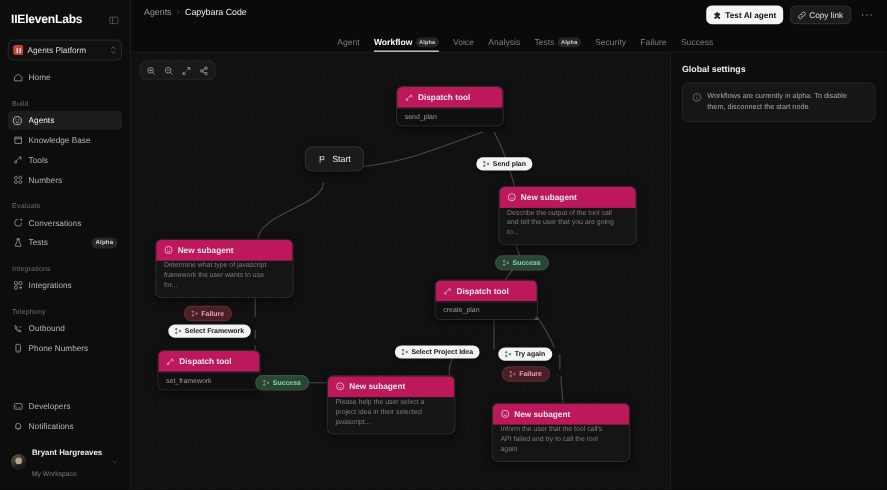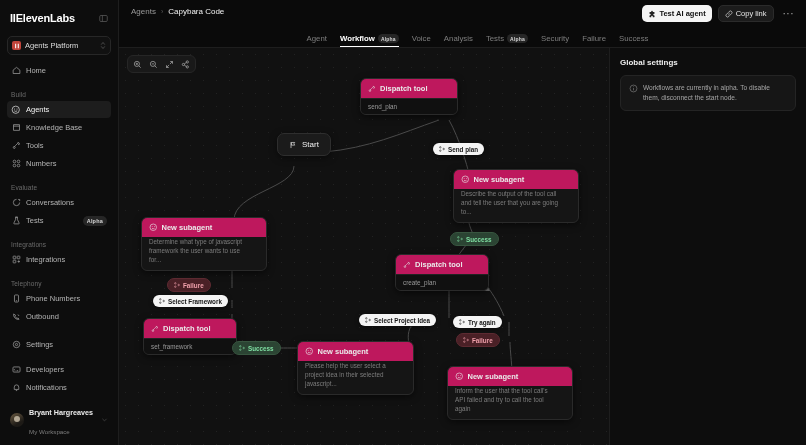--- a/index.html
+++ b/index.html
@@ -305,45 +305,36 @@
             <path d="M7.4 8.7h3.2M9 7.1v3.2" stroke="#b4b4b4" stroke-width="1"></path>
           </svg>
       </span>
       <span class="lbl">Integrations</span>
     </div>
 
     <div class="nav-section-label">Telephony</div>
     <div class="nav-item">
       <span class="ic">
         <svg width="9" height="9" viewBox="0 0 12 12">
+            <path d="M2.2 2.6 Q1.6 5.6 4 8 Q6.4 10.4 9.4 9.8 L8.2 8 L6.6 8.5 Q5.2 7.5 4.1 6 L4.8 4.4 Z" fill="none" stroke="#b4b4b4" stroke-width="1"></path>
+            <path d="M7.6 3.6q1.3.2 1.6 1.6" fill="none" stroke="#b4b4b4" stroke-width="1"></path>
+          </svg>
+      </span>
+      <span class="lbl">Outbound</span>
+    </div>
+    <div class="nav-item">
+      <span class="ic">
+        <svg width="9" height="9" viewBox="0 0 12 12">
             <rect x="3.3" y="1.3" width="5.4" height="9.4" rx="1.2" fill="none" stroke="#b4b4b4" stroke-width="1"></rect>
             <line x1="5.2" y1="9" x2="6.8" y2="9" stroke="#b4b4b4" stroke-width="1"></line>
           </svg>
       </span>
       <span class="lbl">Phone Numbers</span>
     </div>
-    <div class="nav-item">
-      <span class="ic">
-        <svg width="9" height="9" viewBox="0 0 12 12">
-            <path d="M2.2 2.6 Q1.6 5.6 4 8 Q6.4 10.4 9.4 9.8 L8.2 8 L6.6 8.5 Q5.2 7.5 4.1 6 L4.8 4.4 Z" fill="none" stroke="#b4b4b4" stroke-width="1"></path>
-            <path d="M7.6 3.6q1.3.2 1.6 1.6" fill="none" stroke="#b4b4b4" stroke-width="1"></path>
-          </svg>
-      </span>
-      <span class="lbl">Outbound</span>
-    </div>
-
-    <div class="nav-item" style="margin-top:10px;">
-      <span class="ic">
-        <svg width="9" height="9" viewBox="0 0 12 12">
-            <circle cx="6" cy="6" r="4.3" fill="none" stroke="#b4b4b4" stroke-width="1"></circle>
-            <circle cx="6" cy="6" r="1.5" fill="none" stroke="#b4b4b4" stroke-width="1"></circle>
-          </svg>
-      </span>
-      <span class="lbl">Settings</span>
-    </div>
+
 
     <div class="nav-spacer"></div>
 
     <div class="nav-item">
       <span class="ic">
         <svg width="9" height="9" viewBox="0 0 12 12">
             <rect x="1.3" y="2.6" width="9.4" height="6.8" rx="1.2" fill="none" stroke="#b4b4b4" stroke-width="1"></rect>
             <path d="M4 5.2 L3 6.3 L4 7.4 M6.2 7.6h2" stroke="#b4b4b4" stroke-width="1" fill="none"></path>
           </svg>
       </span>

